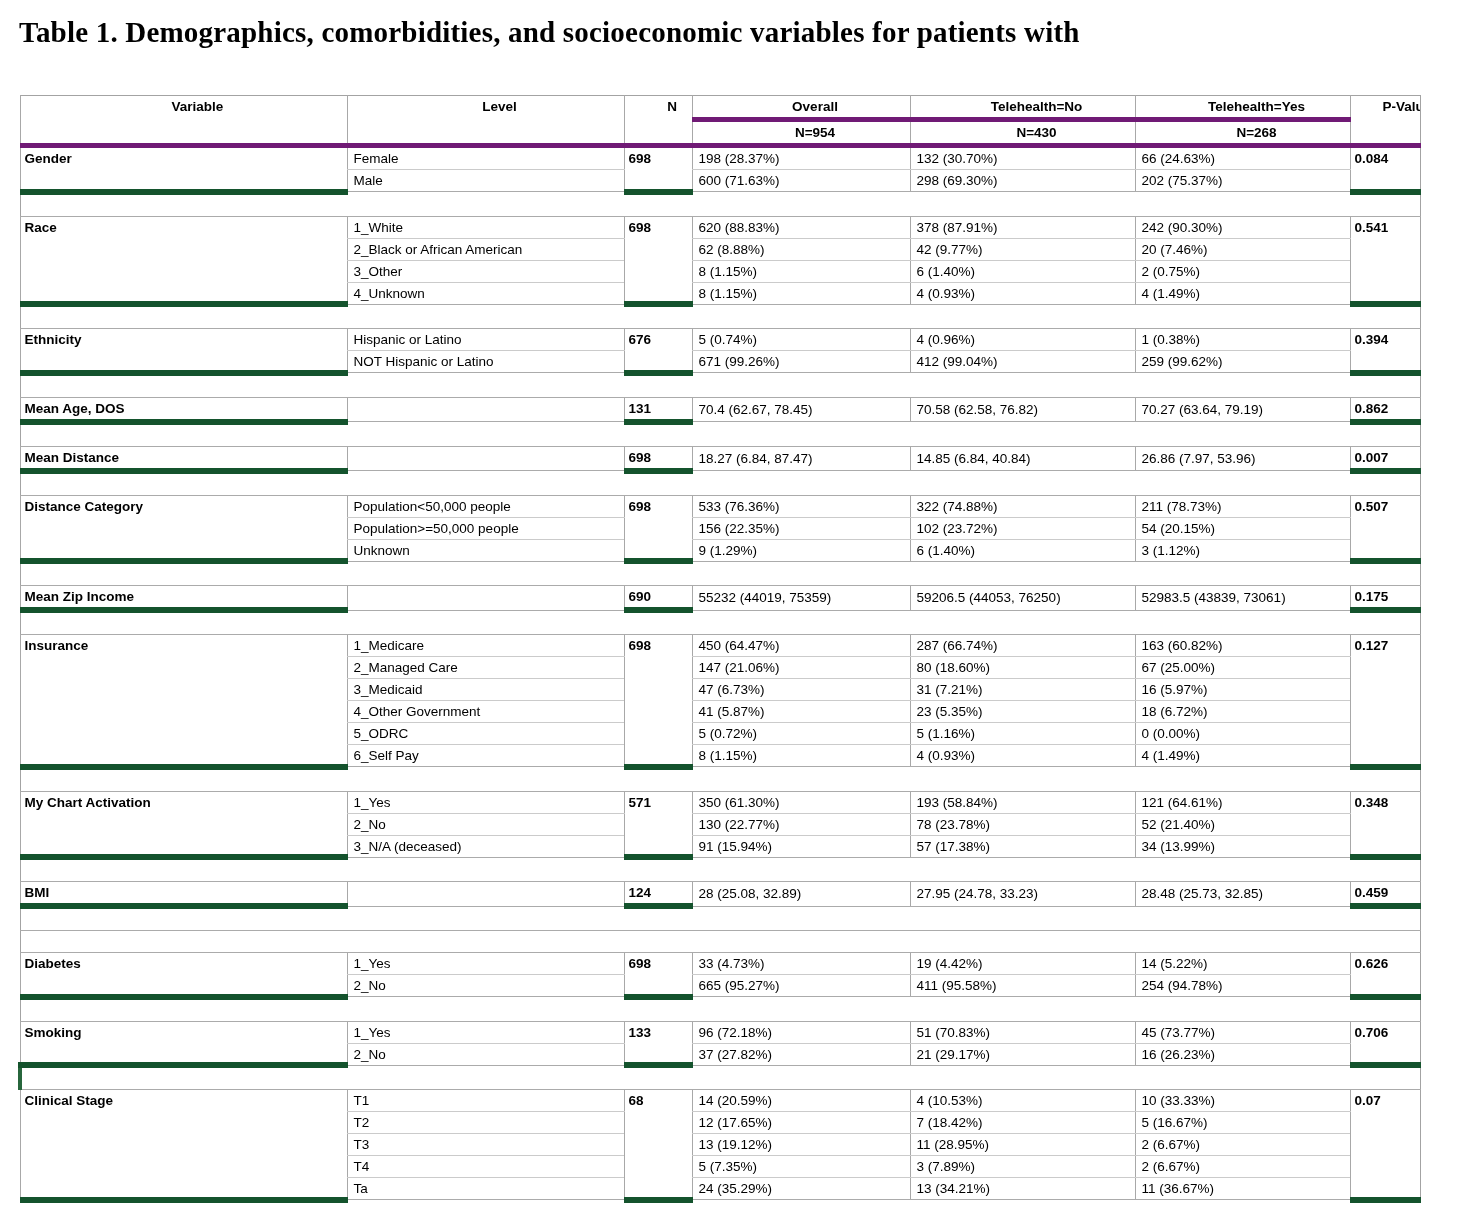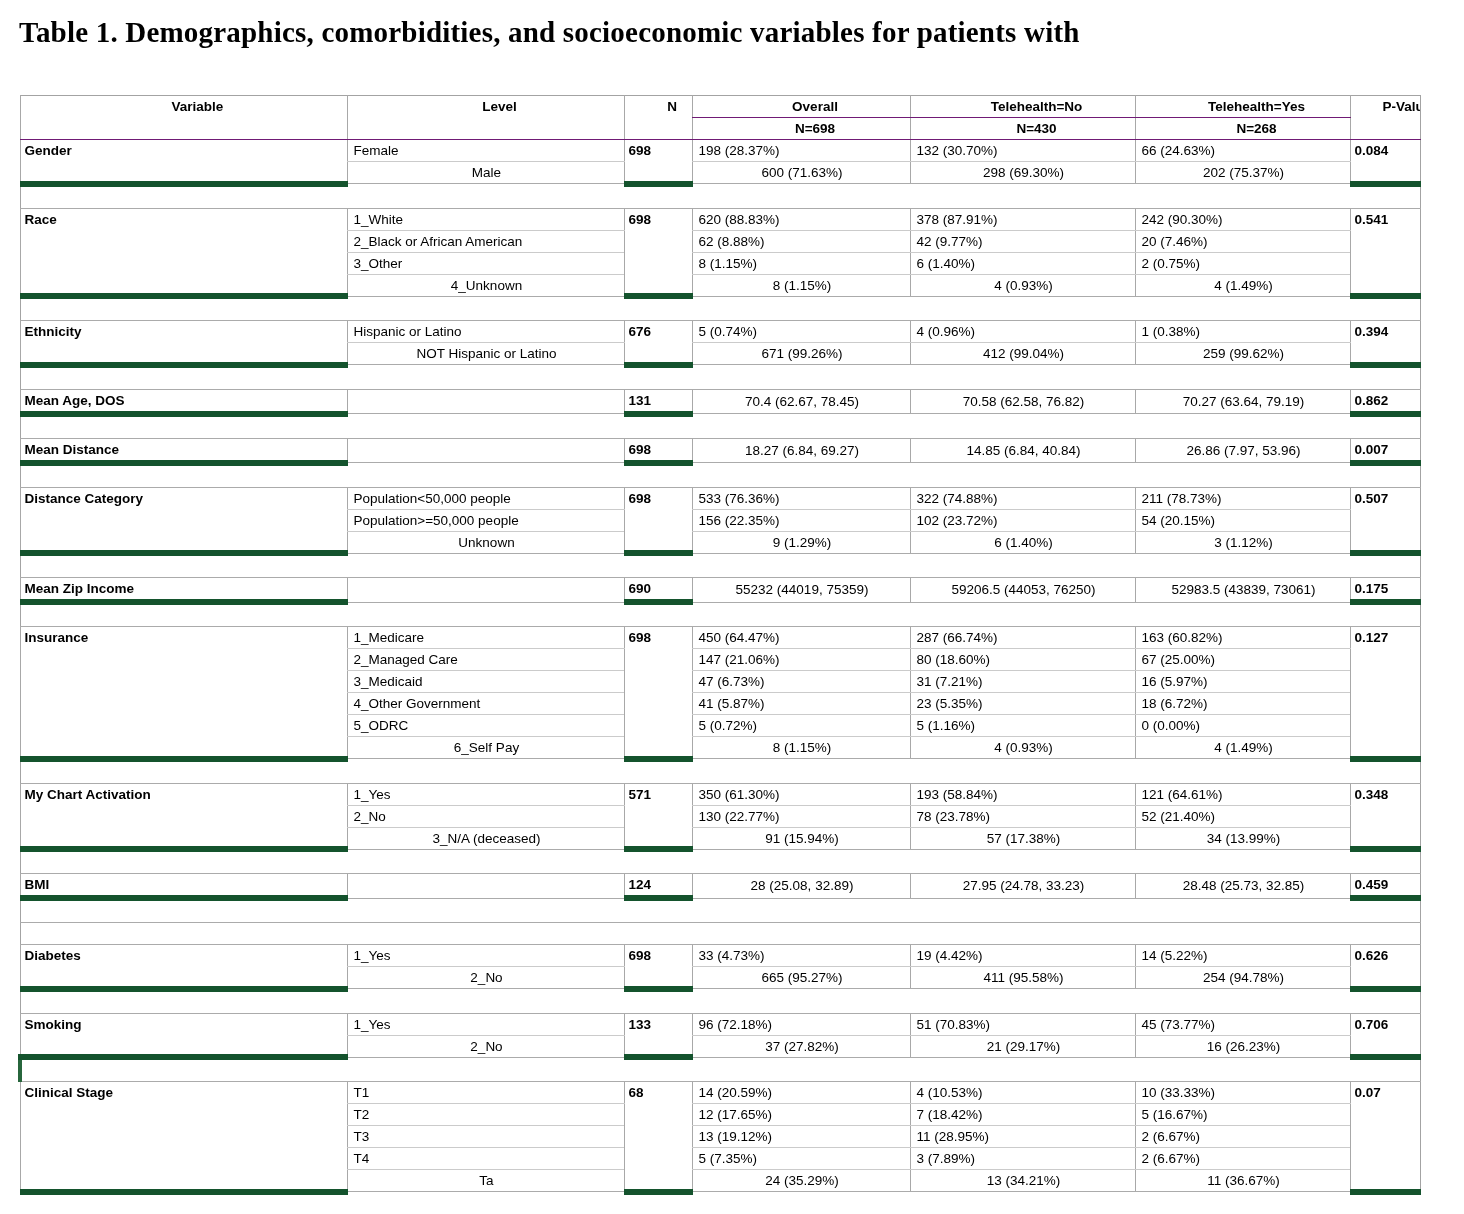--- a/index.html
+++ b/index.html
@@ -33,39 +33,38 @@
     padding: 0 4px;
     height: 21px;
     line-height: 21px;
     overflow: hidden;
     white-space: nowrap;
     border-left: 1px solid #a8a8a8;
   }
   thead th {
     font-weight: bold;
     text-align: center;
-    border-bottom: 1px solid #701a75;
+    border-bottom: 5px solid #701a75;
     vertical-align: top;
     padding-left: 32px;
   }
   td.var, td.n, td.p {
     font-weight: bold;
     text-align: left;
     vertical-align: top;
     border-bottom: 6px solid #14532d;
   }
   td.level, td.val {
     text-align: left;
     padding-left: 6px;
     border-bottom: 1px solid #cbcbcb;
     vertical-align: middle;
   }
   tr.group-end td.level, tr.group-end td.val {
     border-bottom: 1px solid #ababab;
-    text-align: center;
   }
   tr.spacer td {
     border-left: none;
     border-bottom: 1px solid #ababab;
     height: 21px;
   }
 </style>
 </head>
 <body>
 
@@ -89,21 +88,21 @@
       <tr>
         <th rowspan="2">Variable</th>
         <th rowspan="2">Level</th>
         <th rowspan="2">N</th>
         <th>Overall</th>
         <th>Telehealth=No</th>
         <th>Telehealth=Yes</th>
         <th rowspan="2">P-Value</th>
       </tr>
       <tr>
-        <th>N=698</th>
+        <th>N=954</th>
         <th>N=430</th>
         <th>N=268</th>
       </tr>
     </thead>
     <tbody>
         <tr>
           <td class="var" rowspan="2">Gender</td>
           <td class="level">Female</td>
           <td class="n" rowspan="2">698</td>
           <td class="val">198 (28.37%)</td>
@@ -177,21 +176,21 @@
           <td class="val">70.27 (63.64, 79.19)</td>
           <td class="p">0.862</td>
         </tr>
         <tr class="spacer">
           <td colspan="7"></td>
         </tr>
         <tr class="group-end">
           <td class="var">Mean Distance</td>
           <td class="level"></td>
           <td class="n">698</td>
-          <td class="val">18.27 (6.84, 69.27)</td>
+          <td class="val">18.27 (6.84, 87.47)</td>
           <td class="val">14.85 (6.84, 40.84)</td>
           <td class="val">26.86 (7.97, 53.96)</td>
           <td class="p">0.007</td>
         </tr>
         <tr class="spacer">
           <td colspan="7"></td>
         </tr>
         <tr>
           <td class="var" rowspan="3">Distance Category</td>
           <td class="level">Population&lt;50,000 people</td>

